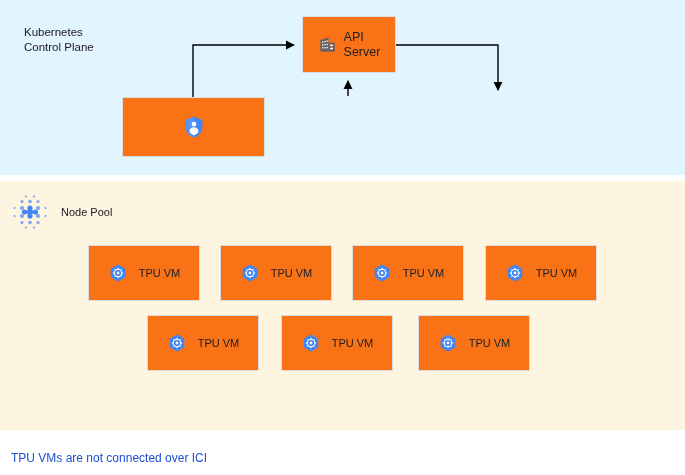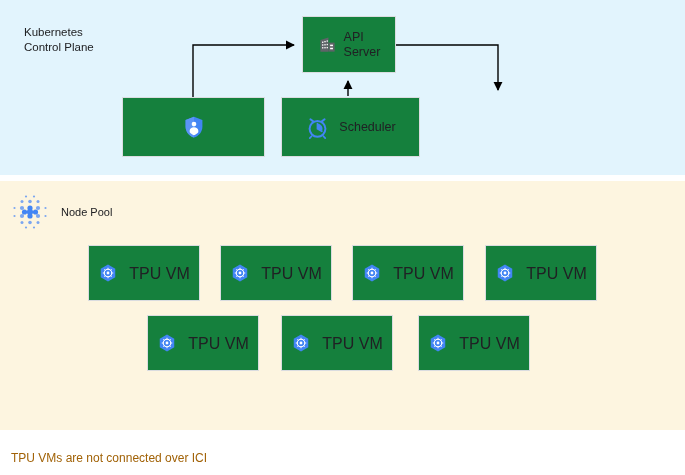--- a/index.html
+++ b/index.html
@@ -60,21 +60,21 @@
     position: absolute;
     left: 11px;
     top: 193px;
     width: 38px;
     height: 38px;
   }
 
   
   .box {
     position: absolute;
-    background: #15803d;
+    background: #f97316;
     border: 1px solid #dadce0;
     box-sizing: border-box;
     display: flex;
     align-items: center;
     justify-content: center;
   }
   .box-inner {
     display: flex;
     align-items: center;
     gap: 9px;
@@ -96,38 +96,38 @@
   #box-resource-controllers { left: 122px; top: 97px; width: 143px; height: 60px; }
   #box-scheduler    { left: 281px; top: 97px; width: 139px; height: 60px; }
   #box-storage      { left: 437px; top: 97px; width: 128px; height: 60px; }
 
   
   .tpu-box {
     width: 112px;
     height: 56px;
   }
   .tpu-box .box-inner { gap: 11px; }
-  .tpu-box .box-label { font-size: 16px; }
+  .tpu-box .box-label { font-size: 11px; }
 
   
   #connectors {
     position: absolute;
     left: 0;
     top: 0;
     width: 685px;
     height: 475px;
     pointer-events: none;
   }
 
   
   #footnote {
     position: absolute;
     left: 11px;
     top: 450px;
-    color: #a16207;
+    color: #1d4ed8;
     font-size: 12px;
     line-height: 16px;
     text-align: center;
   }
 </style>
 </head>
 <body>
 
 <div id="canvas">
 
@@ -211,34 +211,20 @@
     <div class="box-inner">
       <svg class="box-icon" width="24" height="24" viewBox="0 0 24 24">
         <path d="M12 1.8 3.6 4.9v6.5c0 5.1 3.5 9.8 8.4 11 4.9-1.2 8.4-5.9 8.4-11V4.9L12 1.8z" fill="#4285f4"></path>
         <path d="M12 1.8 3.6 4.9v6.5c0 5.1 3.5 9.8 8.4 11V1.8z" fill="#5b94f5"></path>
         <circle cx="12" cy="9.1" r="2.35" fill="#ffffff"></circle>
         <path d="M12 12.2c-2.4 0-4.3 1.5-4.3 3.4v1.7c1.2 1.4 2.7 2.5 4.3 3 1.6-.5 3.1-1.6 4.3-3v-1.7c0-1.9-1.9-3.4-4.3-3.4z" fill="#ffffff"></path>
       </svg>
     </div>
   </div>
 
-  <div class="box" id="box-scheduler">
-    <div class="box-inner">
-      <svg class="box-icon" width="25" height="25" viewBox="0 0 24 24">
-        <circle cx="12" cy="13.3" r="7.6" fill="none" stroke="#4285f4" stroke-width="1.9"></circle>
-        <path d="M12 8.2 V13.3 L16.1 15.6" fill="none" stroke="#4285f4" stroke-width="1.7" stroke-linecap="round"></path>
-        <path d="M12 8.3 A5 5 0 0 1 16.6 15.1 L12 13.3 Z" fill="#4285f4"></path>
-        <path d="M5.2 4.1 L7.8 6.1" fill="none" stroke="#4285f4" stroke-width="1.9" stroke-linecap="round"></path>
-        <path d="M18.8 4.1 L16.2 6.1" fill="none" stroke="#4285f4" stroke-width="1.9" stroke-linecap="round"></path>
-        <path d="M6.3 20.4 L4.6 22.2" fill="none" stroke="#4285f4" stroke-width="1.7" stroke-linecap="round"></path>
-        <path d="M17.7 20.4 L19.4 22.2" fill="none" stroke="#4285f4" stroke-width="1.7" stroke-linecap="round"></path>
-      </svg>
-      <span class="box-label">Scheduler</span>
-    </div>
-  </div>
 
 
   <div class="box tpu-box" style="left:88px;  top:245px;">
     <div class="box-inner">
       <svg class="box-icon" width="20" height="20" viewBox="0 0 24 24">
         <path d="M12 1.9 20.7 7v10L12 22.1 3.3 17V7z" fill="#4285f4"></path>
         <circle cx="12" cy="12" r="4.5" fill="none" stroke="#ffffff" stroke-width="1.3"></circle>
         <circle cx="12" cy="12" r="1.7" fill="#ffffff"></circle>
         <g stroke="#ffffff" stroke-width="1.15">
           <path d="M12 5.7V8"></path>

